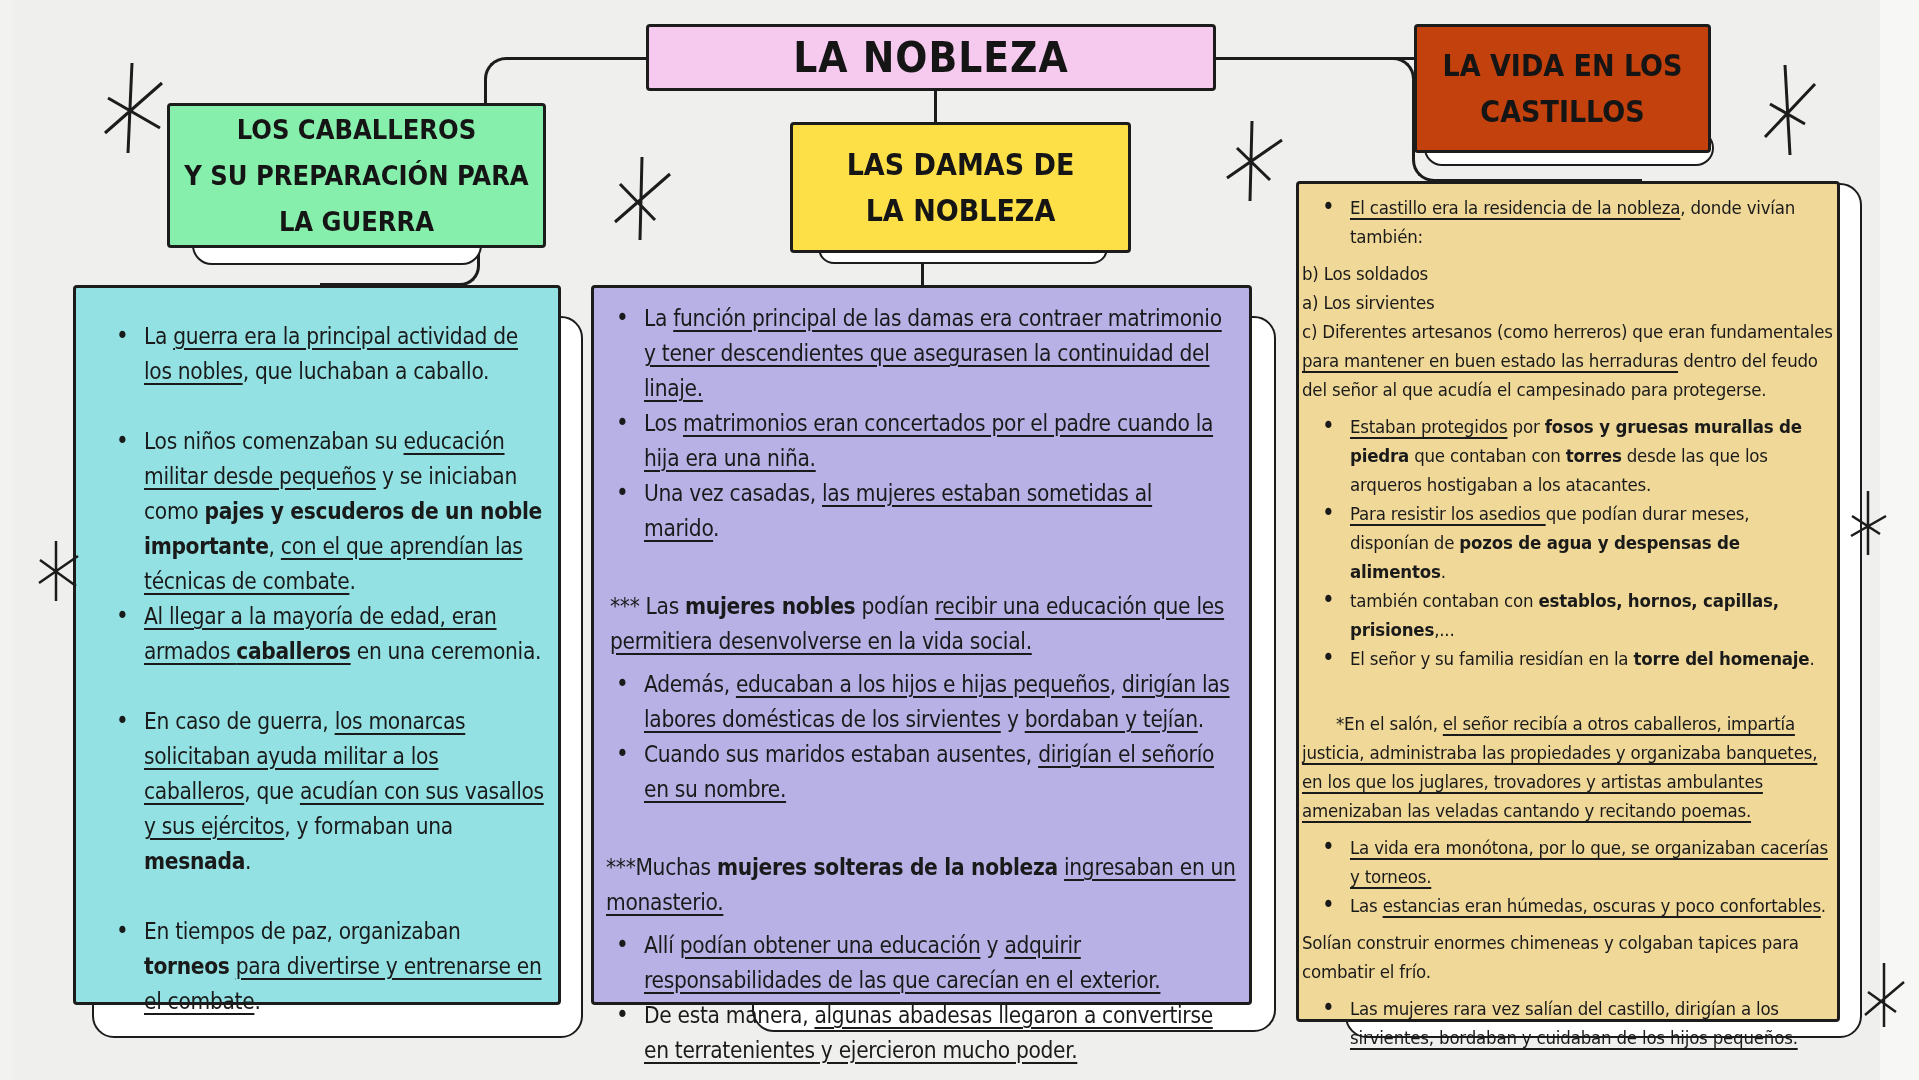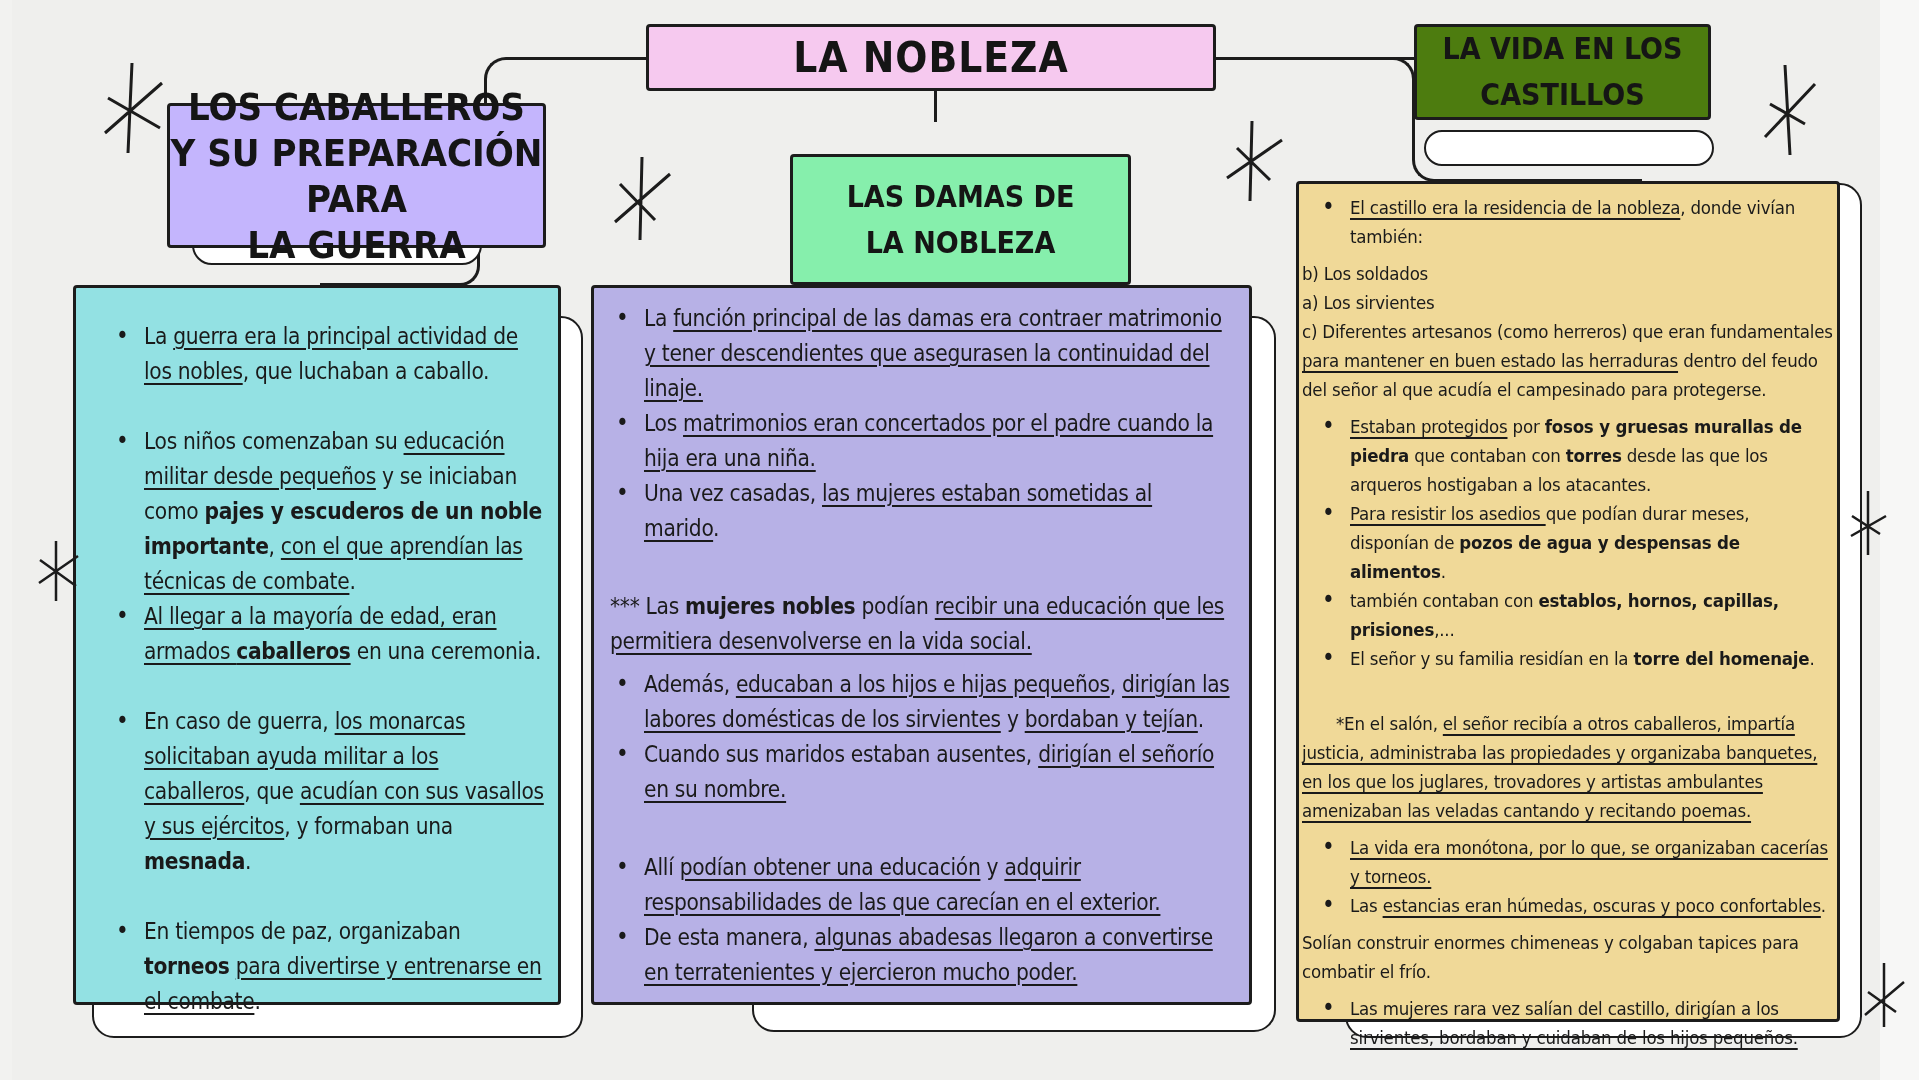--- a/index.html
+++ b/index.html
@@ -34,34 +34,34 @@
 <div class="line" style="left:1215px;top:57px;width:200px;height:125px;border-top-width:3px;border-right-width:0;"></div>
 <div class="line" style="left:1375px;top:57px;width:40px;height:40px;border-top-width:3px;border-right-width:3px;border-top-right-radius:22px;"></div>
 <div class="line" style="left:1412px;top:95px;width:3px;height:60px;border-left-width:3px;"></div>
 <div class="line" style="left:1412px;top:150px;width:230px;height:32px;border-left-width:3px;border-bottom-width:3px;border-bottom-left-radius:22px;"></div>
 
 <div class="box header" style="left:646px;top:24px;width:570px;height:67px;background:#f6c9ef;font-size:42px;letter-spacing:1px;">
   <span>LA NOBLEZA</span>
 </div>
 
 <div class="shadow" style="left:192px;top:225px;width:290px;height:40px;"></div>
-<div class="box header" style="left:167px;top:103px;width:379px;height:145px;background:#c4b5fd;font-size:38px;line-height:46px;flex-direction:column;">
+<div class="box header" style="left:167px;top:103px;width:379px;height:145px;background:#86efac;font-size:27px;line-height:46px;flex-direction:column;">
   <div>LOS CABALLEROS</div>
   <div>Y SU PREPARACIÓN PARA</div>
   <div>LA GUERRA</div>
 </div>
 
 <div class="shadow" style="left:818px;top:232px;width:290px;height:32px;"></div>
-<div class="box header" style="left:790px;top:122px;width:341px;height:131px;background:#86efac;font-size:30px;line-height:46px;flex-direction:column;margin-top:32px;">
+<div class="box header" style="left:790px;top:122px;width:341px;height:131px;background:#fde047;font-size:30px;line-height:46px;flex-direction:column;">
   <div>LAS DAMAS DE</div>
   <div>LA NOBLEZA</div>
 </div>
 
 <div class="shadow" style="left:1424px;top:130px;width:290px;height:36px;"></div>
-<div class="box header" style="left:1414px;top:24px;width:297px;height:96px;background:#4d7c0f;font-size:30px;line-height:46px;flex-direction:column;">
+<div class="box header" style="left:1414px;top:24px;width:297px;height:129px;background:#c2410c;font-size:30px;line-height:46px;flex-direction:column;">
   <div>LA VIDA EN LOS</div>
   <div>CASTILLOS</div>
 </div>
 
 <div class="shadow" style="left:92px;top:316px;width:491px;height:722px;"></div>
 <div class="box" style="left:73px;top:285px;width:488px;height:720px;background:#93e1e3;"></div>
 <div class="content" id="cab" style="left:96px;top:311px;width:460px;">
     <ul>
       <li><span>La </span><u>guerra era la principal actividad de los nobles</u><span>, que luchaban a caballo.</span></li>
       <li class="gap nob" style="list-style: none;"></li>
@@ -82,20 +82,21 @@
       <li><span>Los </span><u>matrimonios eran concertados por el padre cuando la hija era una niña.</u></li>
       <li><span>Una vez casadas, </span><u>las mujeres estaban sometidas al marido</u><span>.</span></li>
       <li class="gap nob" style="list-style: none;"></li>
     </ul>
     <p style="padding-left:14px;text-indent:0;"><span>*** Las </span><b>mujeres nobles</b><span> podían </span><u>recibir una educación que les permitiera desenvolverse en la vida social.</u></p>
     <ul>
       <li><span>Además, </span><u>educaban a los hijos e hijas pequeños</u><span>, </span><u>dirigían las labores domésticas de los sirvientes</u><span> y </span><u>bordaban y tejían</u><span>.</span></li>
       <li><span>Cuando sus maridos estaban ausentes, </span><u>dirigían el señorío en su nombre.</u></li>
       <li class="gap nob" style="list-style: none;"></li>
     </ul>
+    <p style="padding-left:10px;"><span>***Muchas  </span><b>mujeres solteras de la nobleza</b><span> </span><u>ingresaban en un monasterio.</u></p>
     <ul>
       <li><span>Allí </span><u>podían obtener una educación</u><span> y </span><u>adquirir responsabilidades de las que carecían en el exterior.</u></li>
       <li><span>De esta manera, </span><u>algunas abadesas llegaron a convertirse en terratenientes y ejercieron mucho poder.</u></li>
     </ul>
   </div>
 
 <div class="shadow" style="left:1345px;top:183px;width:517px;height:855px;"></div>
 <div class="box" style="left:1296px;top:181px;width:544px;height:841px;background:#f0d998;"></div>
 <div class="content small" id="cas" style="left:1302px;top:185px;width:536px;">
     <ul>

